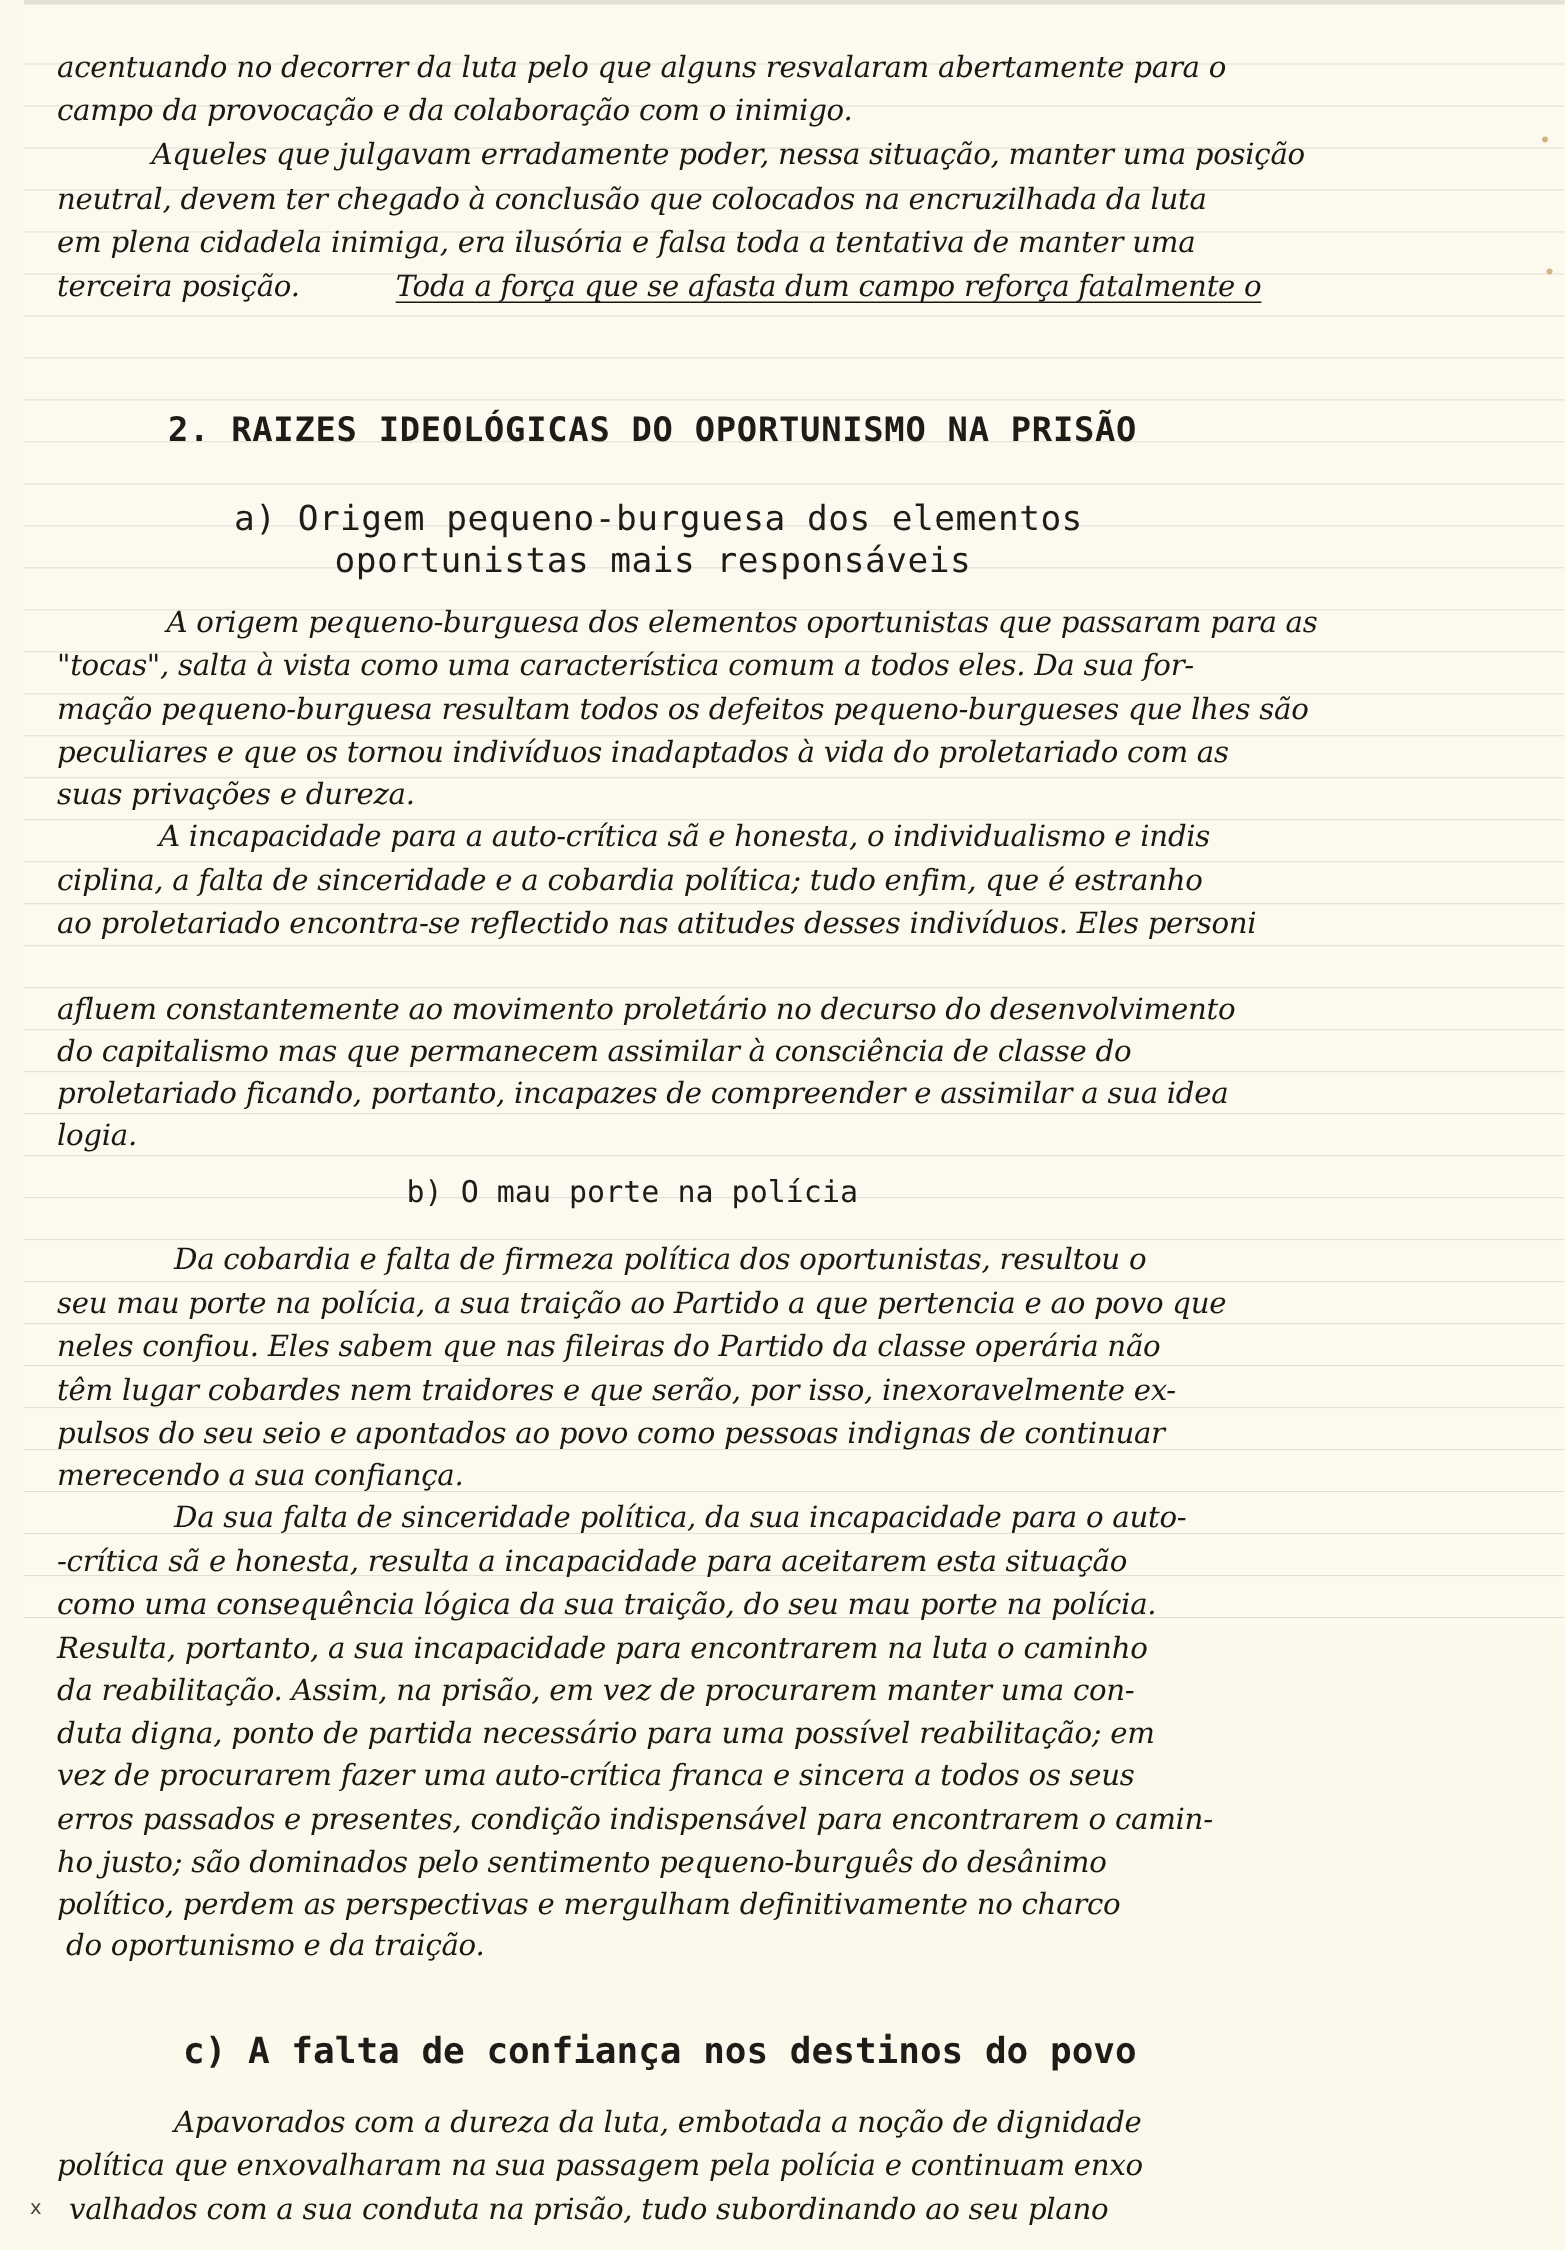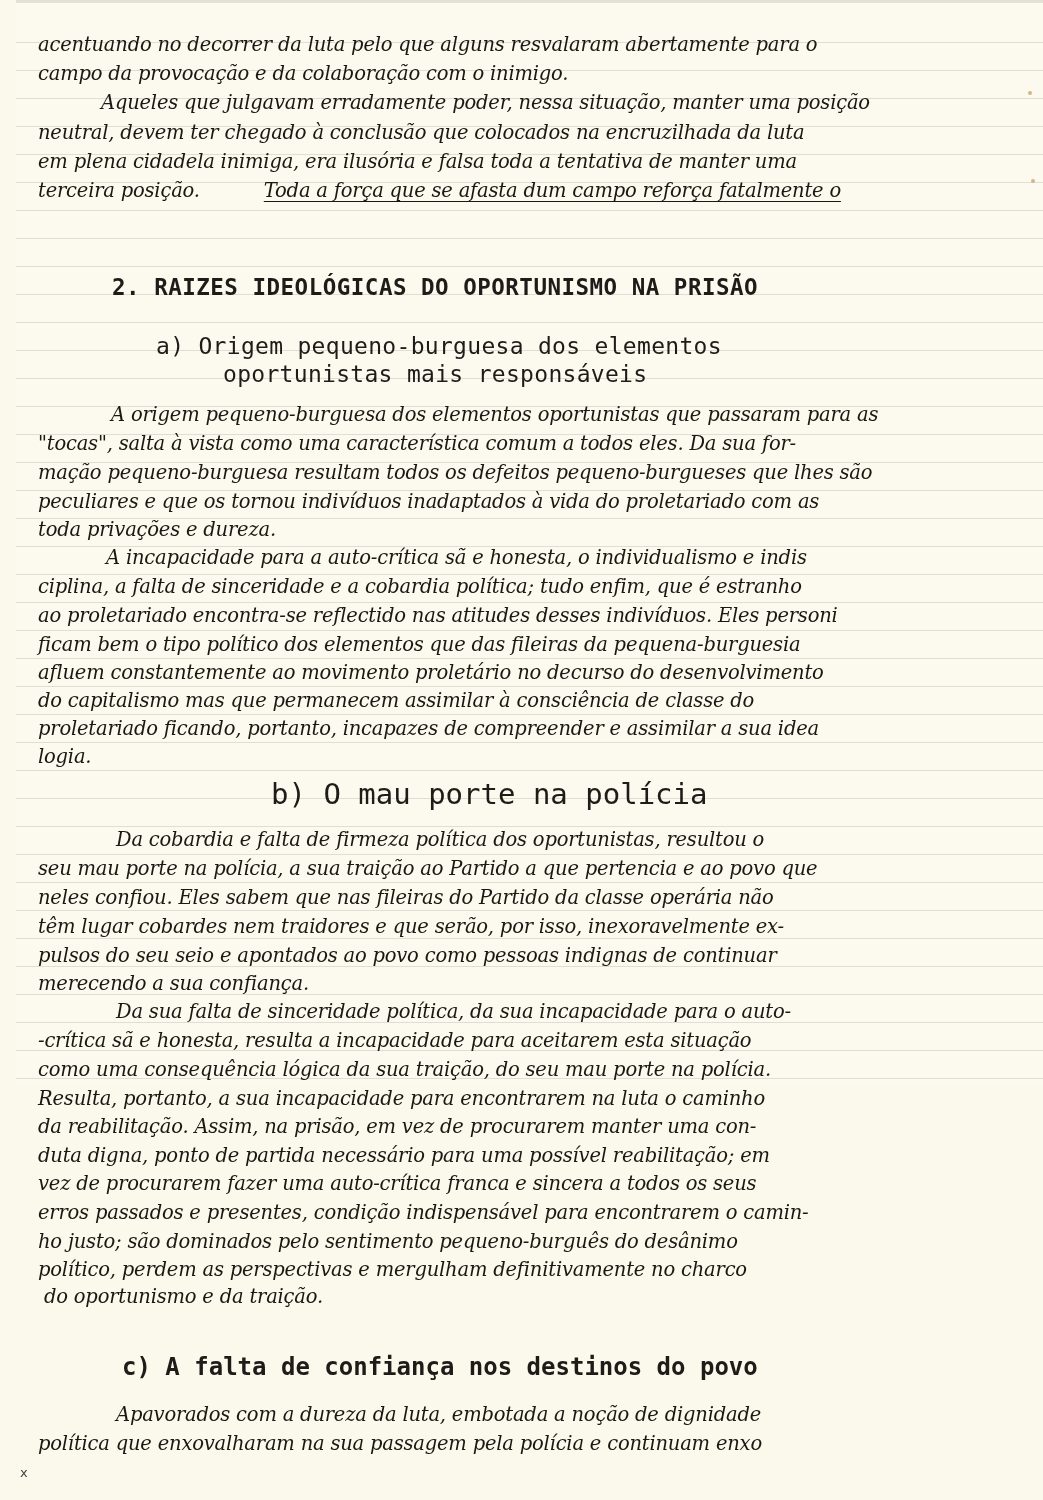--- a/index.html
+++ b/index.html
@@ -44,21 +44,21 @@
       position: absolute;
       font-family: "DejaVu Sans Mono", monospace;
       color: #1e1c18;
       white-space: nowrap;
       line-height: 32px;
       margin-top: 15px;
     }
     .h-main { left: 96px; top: 253px; font-size: 22.5px; font-weight: bold; letter-spacing: 0.5px; }
     .h-a1 { left: 140px; top: 312px; font-size: 23px; letter-spacing: 0.3px; }
     .h-a2 { left: 207px; top: 340px; font-size: 23px; letter-spacing: 0.3px; }
-    .h-b  { left: 255px; top: 760px; font-size: 29px; }
+    .h-b  { left: 255px; top: 760px; font-size: 20px; }
     .h-c  { left: 106px; top: 1333px; font-size: 24px; font-weight: bold; text-align: center; }
     .speck {
       position: absolute; width: 4px; height: 4px; border-radius: 50%;
       background: #c8a56a; opacity: 0.8;
     }
     .margin-x {
       position: absolute; left: 4px; top: 1462px;
       font-family: "DejaVu Sans", sans-serif; font-size: 13px; color: #444;
     }
   </style>
@@ -80,26 +80,25 @@
 
   <div class="heading h-main">2. RAIZES IDEOLÓGICAS DO OPORTUNISMO NA PRISÃO</div>
 
   <div class="heading h-a1">a) Origem pequeno-burguesa dos elementos</div>
   <div class="heading h-a2">oportunistas mais responsáveis</div>
 
   <div class="line indent" style="top:398px; left:95px">A origem pequeno-burguesa dos elementos oportunistas que passaram para as</div>
   <div class="line" style="top:427px">"tocas", salta à vista como uma característica comum a todos eles. Da sua for-</div>
   <div class="line" style="top:456px">mação pequeno-burguesa resultam todos os defeitos pequeno-burgueses que lhes são</div>
   <div class="line" style="top:485px">peculiares e que os tornou indivíduos inadaptados à vida do proletariado com as</div>
-  <div class="line" style="top:513px">toda privações e dureza.</div>
+  <div class="line" style="top:513px">suas privações e dureza.</div>
 
   <div class="line indent" style="top:541px; left:90px">A incapacidade para a auto-crítica sã e honesta, o individualismo e indis</div>
   <div class="line" style="top:570px">ciplina, a falta de sinceridade e a cobardia política; tudo enfim, que é estranho</div>
   <div class="line" style="top:599px">ao proletariado encontra-se reflectido nas atitudes desses indivíduos. Eles personi</div>
-  <div class="line" style="top:628px">ficam bem o tipo político dos elementos que das fileiras da pequena-burguesia</div>
   <div class="line" style="top:656px">afluem constantemente ao movimento proletário no decurso do desenvolvimento</div>
   <div class="line" style="top:684px">do capitalismo mas que permanecem assimilar à consciência de classe do</div>
   <div class="line" style="top:712px">proletariado ficando, portanto, incapazes de compreender e assimilar a sua idea</div>
   <div class="line" style="top:740px">logia.</div>
 
   <div class="heading h-b">b) O mau porte na polícia</div>
 
   <div class="line indent" style="top:823px; left:100px">Da cobardia e falta de firmeza política dos oportunistas, resultou o</div>
   <div class="line" style="top:852px">seu mau porte na polícia, a sua traição ao Partido a que pertencia e ao povo que</div>
   <div class="line" style="top:881px">neles confiou. Eles sabem que nas fileiras do Partido da classe operária não</div>
@@ -116,20 +115,21 @@
   <div class="line" style="top:1167px">vez de procurarem fazer uma auto-crítica franca e sincera a todos os seus</div>
   <div class="line" style="top:1196px">erros passados e presentes, condição indispensável para encontrarem o camin-</div>
   <div class="line" style="top:1225px">ho justo; são dominados pelo sentimento pequeno-burguês do desânimo</div>
   <div class="line" style="top:1253px">político, perdem as perspectivas e mergulham definitivamente no charco</div>
   <div class="line" style="top:1280px; left:28px">do oportunismo e da traição.</div>
 
   <div class="heading h-c">c) A falta de confiança nos destinos do povo</div>
 
   <div class="line indent" style="top:1398px; left:100px">Apavorados com a dureza da luta, embotada a noção de dignidade</div>
   <div class="line" style="top:1427px">política que enxovalharam na sua passagem pela polícia e continuam enxo</div>
+  <div class="line" style="top:1456px; left:30px">valhados com a sua conduta na prisão, tudo subordinando ao seu plano</div>
 
   <div class="margin-x">x</div>
 
   <div class="speck" style="left:1012px; top:88px"></div>
   <div class="speck" style="left:1015px; top:176px"></div>
   <div class="speck" style="left:1035px; top:730px"></div>
   <div class="speck" style="left:1033px; top:1458px"></div>
   <div class="speck" style="left:1028px; top:1378px"></div>
 </div>
 

